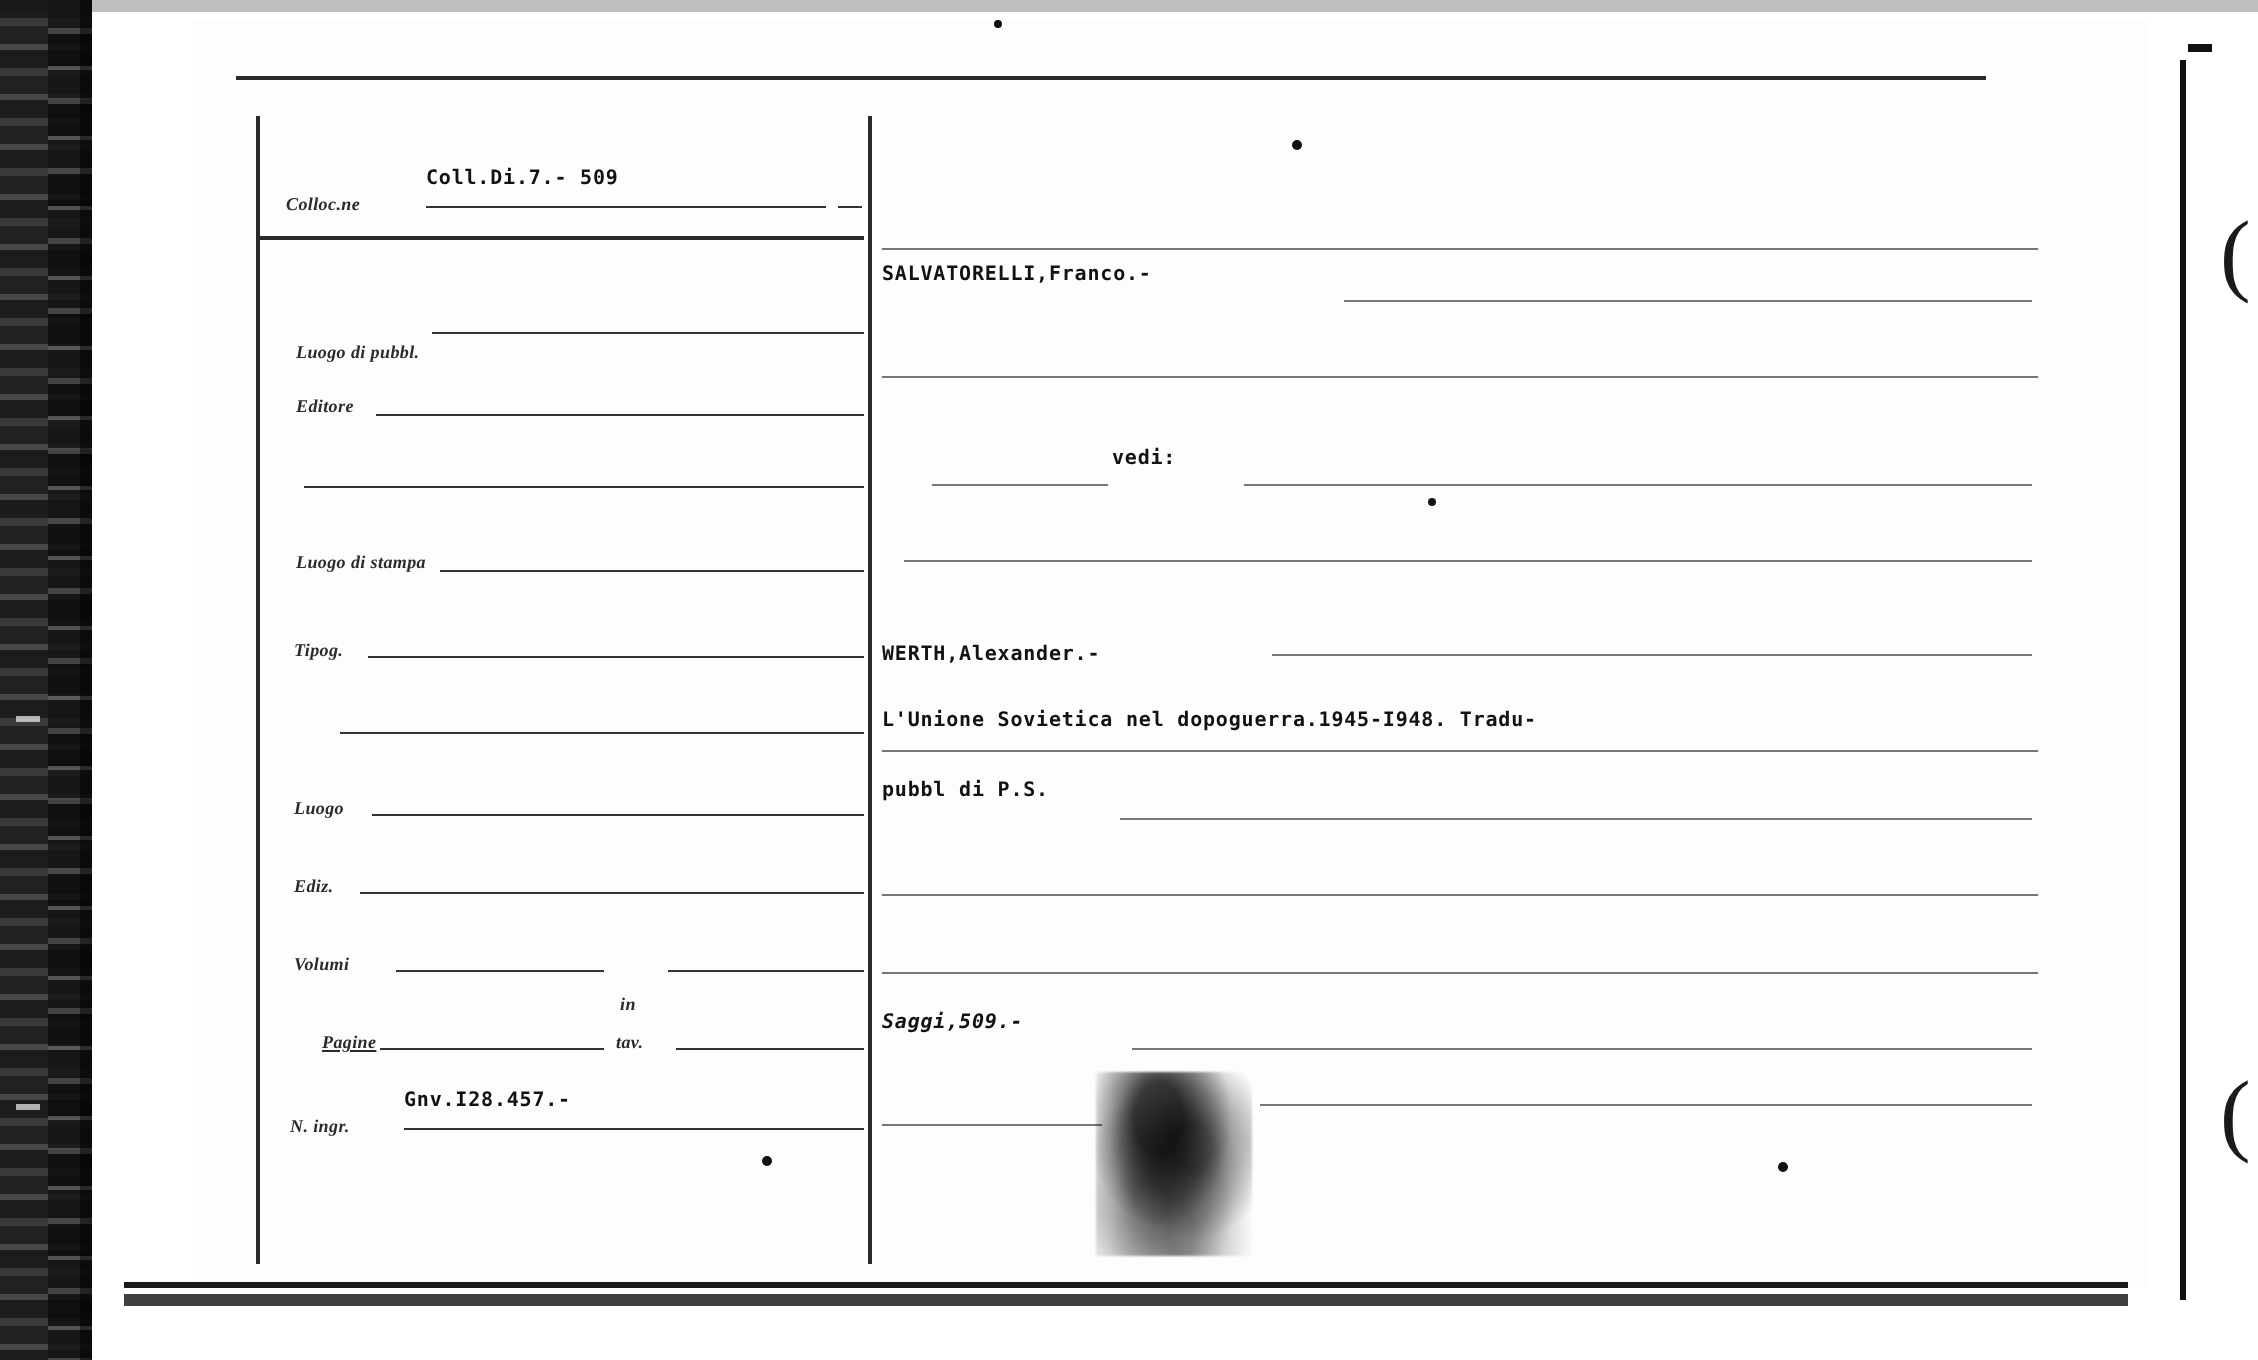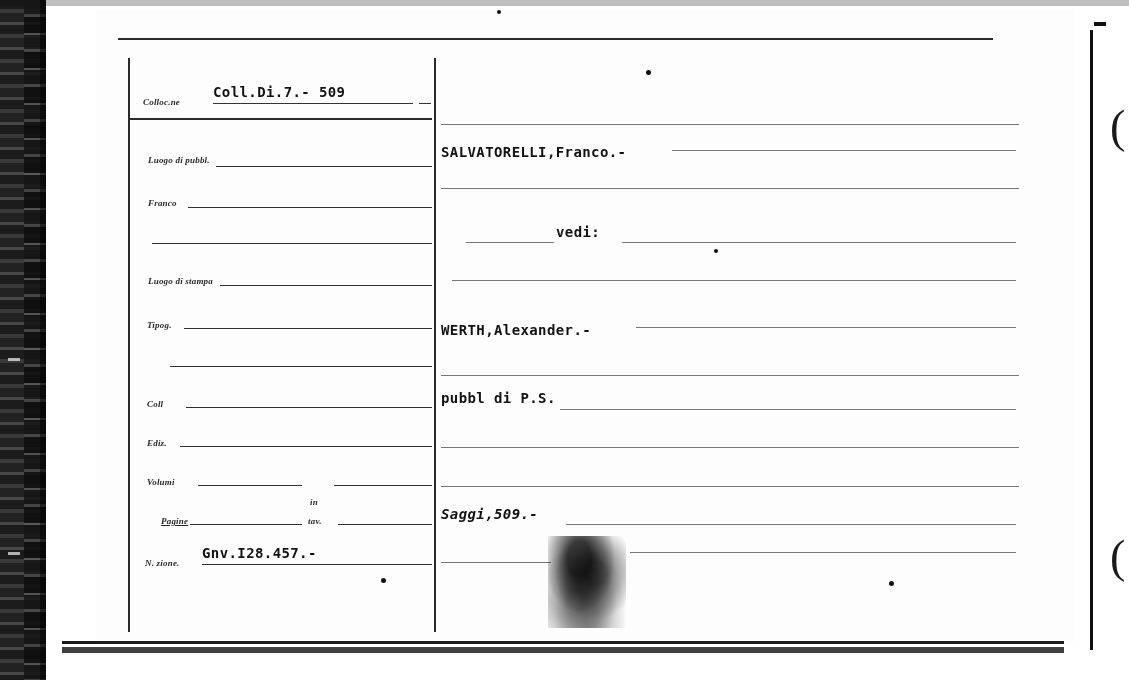--- a/index.html
+++ b/index.html
@@ -135,21 +135,21 @@
 
   
   .tw {
     position: absolute;
     font-family: "DejaVu Sans Mono", monospace;
     font-weight: bold;
     color: #121212;
     white-space: pre;
     letter-spacing: .4px;
   }
-  .tw.mid   { font-size: 14px; }
+  .tw.mid   { font-size: 10px; }
 
   
   .lbl {
     position: absolute;
     font-family: "Liberation Serif", serif;
     font-style: italic;
     font-weight: bold;
     font-size: 9px;
     color: #2a2a2a;
     white-space: nowrap;
@@ -208,69 +208,70 @@
 
   <div class="v-rule left"></div>
   <div class="v-rule mid"></div>
 
   <div class="lbl" style="left:143px; top:97px;">Colloc.ne</div>
   <div class="tw mid" style="left:213px; top:84px;">Coll.Di.7.- 509</div>
   <div class="rule" style="left:213px; top:103px; width:200px;"></div>
   <div class="rule" style="left:419px; top:103px; width:12px;"></div>
   <div class="rule" style="left:130px; top:118px; width:302px; height:2px; background:#2a2a2a;"></div>
 
-  <div class="lbl" style="left:148px; top:155px;">Luogo di pubbl.</div>
+  <div class="lbl" style="left:148px; top:171px;">Luogo di pubbl.</div>
   <div class="rule" style="left:216px; top:166px; width:216px;"></div>
 
-  <div class="lbl" style="left:148px; top:198px;">Franco</div>
+  <div class="lbl" style="left:148px; top:198px;">Editore</div>
   <div class="rule" style="left:188px; top:207px; width:244px;"></div>
   <div class="rule" style="left:152px; top:243px; width:280px;"></div>
 
   <div class="lbl" style="left:148px; top:276px;">Luogo di stampa</div>
   <div class="rule" style="left:220px; top:285px; width:212px;"></div>
 
   <div class="lbl" style="left:147px; top:320px;">Tipog.</div>
   <div class="rule" style="left:184px; top:328px; width:248px;"></div>
   <div class="rule" style="left:170px; top:366px; width:262px;"></div>
 
-  <div class="lbl" style="left:147px; top:399px;">Coll</div>
+  <div class="lbl" style="left:147px; top:399px;">Luogo</div>
   <div class="rule" style="left:186px; top:407px; width:246px;"></div>
 
   <div class="lbl" style="left:147px; top:438px;">Ediz.</div>
   <div class="rule" style="left:180px; top:446px; width:252px;"></div>
 
   <div class="lbl" style="left:147px; top:477px;">Volumi</div>
   <div class="rule" style="left:198px; top:485px; width:104px;"></div>
   <div class="lbl" style="left:310px; top:497px;">in</div>
   <div class="rule" style="left:334px; top:485px; width:98px;"></div>
 
   <div class="lbl" style="left:161px; top:516px;text-decoration:underline;">Pagine</div>
   <div class="rule" style="left:190px; top:524px; width:112px;"></div>
   <div class="lbl" style="left:308px; top:516px;">tav.</div>
   <div class="rule" style="left:338px; top:524px; width:94px;"></div>
 
-  <div class="lbl" style="left:145px; top:558px;">N. zione.</div>
+  <div class="lbl" style="left:145px; top:558px;">N. ingr.</div>
   <div class="tw mid" style="left:202px; top:545px;">Gnv.I28.457.-</div>
   <div class="rule" style="left:202px; top:564px; width:230px;"></div>
 
-  <div class="tw mid" style="left:441px; top:144px;">SALVATORELLI,Franco.-</div>
+  <div class="tw mid" style="left:441px; top:132px;">SALVATORELLI,Franco.-</div>
   <div class="rule faint" style="left:672px; top:150px; width:344px;"></div>
   <div class="rule faint" style="left:441px; top:124px; width:578px;"></div>
 
   <div class="rule faint" style="left:441px; top:188px; width:578px;"></div>
 
   <div class="tw mid" style="left:556px; top:224px;">vedi:</div>
   <div class="rule faint" style="left:466px; top:242px; width:88px;"></div>
   <div class="rule faint" style="left:622px; top:242px; width:394px;"></div>
 
   <div class="rule faint" style="left:452px; top:280px; width:564px;"></div>
 
   <div class="tw mid" style="left:441px; top:310px;margin-top:12px;">WERTH,Alexander.-</div>
   <div class="rule faint" style="left:636px; top:327px; width:380px;"></div>
 
+  <div class="tw mid" style="left:441px; top:355px;">L'Unione Sovietica nel dopoguerra.1945-I948. Tradu-</div>
   <div class="rule faint" style="left:441px; top:375px; width:578px;"></div>
 
   <div class="tw mid" style="left:441px; top:390px;">pubbl di P.S.</div>
   <div class="rule faint" style="left:560px; top:409px; width:456px;"></div>
 
   <div class="rule faint" style="left:441px; top:447px; width:578px;"></div>
   <div class="rule faint" style="left:441px; top:486px; width:578px;"></div>
 
   <div class="tw mid" style="left:441px; top:506px;font-style:italic;">Saggi,509.-</div>
   <div class="rule faint" style="left:566px; top:524px; width:450px;"></div>

